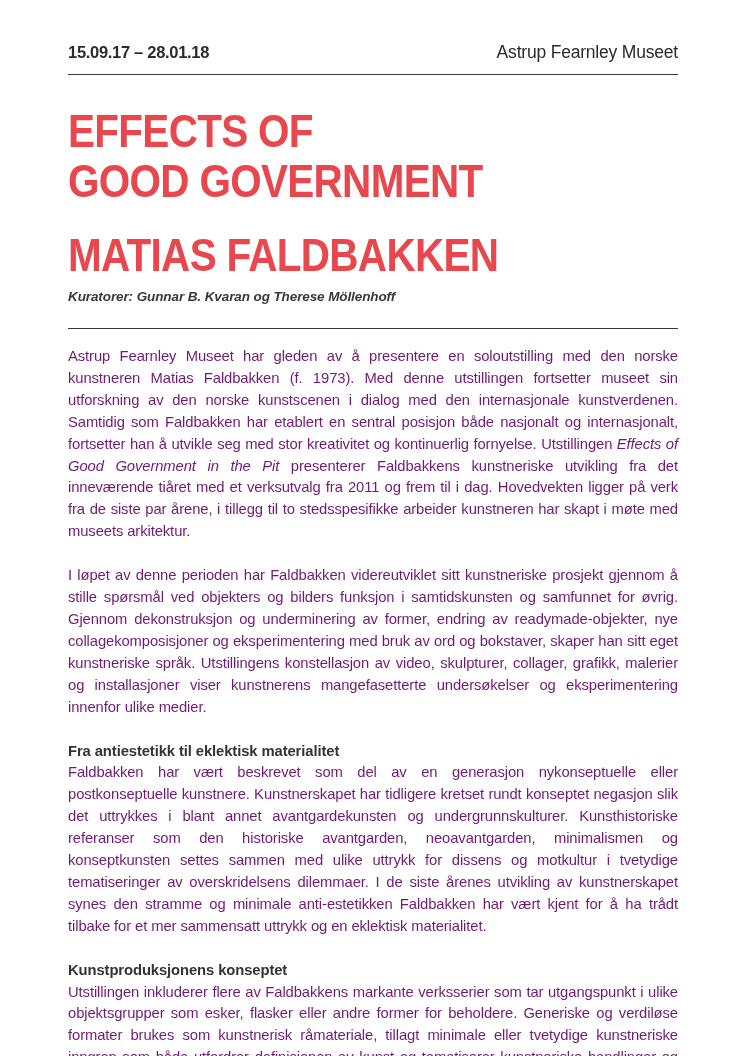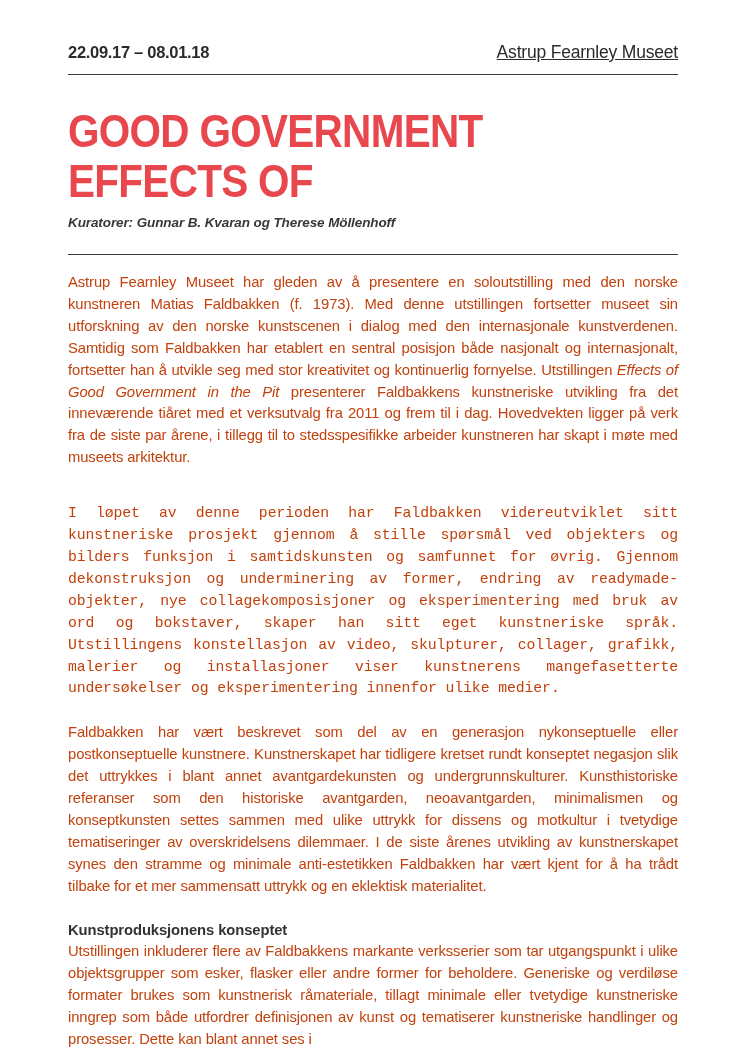--- a/index.html
+++ b/index.html
@@ -27,21 +27,20 @@
     font-size: 16.5px;
     font-weight: bold;
     letter-spacing: -0.3px;
     color: #2b2b2b;
   }
   .museum-name {
     font-size: 17.5px;
     font-weight: 400;
     letter-spacing: -0.2px;
     color: #2b2b2b;
-    text-decoration: underline;
   }
   .rule {
     border: none;
     border-top: 1.6px solid #3a3a3a;
     margin-top: 11px;
   }
   
   .title-block { margin-top: 31px; }
   .title-line {
     font-size: 46px;
@@ -75,62 +74,64 @@
     border: none;
     border-top: 1.6px solid #3a3a3a;
     margin-top: 24px;
   }
   
   .body-text { margin-top: 17px; }
   .para {
     font-size: 14.8px;
     line-height: 21.9px;
     text-align: justify;
-    color: #c2410c;
+    color: #701a75;
     letter-spacing: -0.1px;
   }
-  .para + .para { margin-top: 34px; font-family: Liberation Mono, monospace; }
+  .para + .para { margin-top: 22px; }
   .section { margin-top: 22px; }
   .section-heading {
     font-size: 14.8px;
     line-height: 21.9px;
     font-weight: bold;
     color: #333333;
     letter-spacing: -0.1px;
   }
   em.worktitle { font-style: italic; }
 </style>
 </head>
 <body>
 
 <div class="page">
   <div class="content">
 
     <div class="header-row">
-      <div class="dates">22.09.17 – 08.01.18</div>
+      <div class="dates">15.09.17 – 28.01.18</div>
       <div class="museum-name">Astrup Fearnley Museet</div>
     </div>
     <hr class="rule">
 
     <div class="title-block">
+      <div class="title-line"><span class="condense">EFFECTS OF</span></div>
       <div class="title-line"><span class="condense">GOOD GOVERNMENT</span></div>
-      <div class="title-line"><span class="condense">EFFECTS OF</span></div>
     </div>
 
+    <div class="artist-line"><span class="condense">MATIAS FALDBAKKEN</span></div>
 
     <div class="curators">Kuratorer: Gunnar B. Kvaran og Therese Möllenhoff</div>
 
     <hr class="rule2">
 
     <div class="body-text">
       <p class="para"><span>Astrup Fearnley Museet har gleden av å presentere en soloutstilling med den norske kunstneren Matias Faldbakken (f. 1973). Med denne utstillingen fortsetter museet sin utforskning av den norske kunstscenen i dialog med den internasjonale kunstverdenen. Samtidig som Faldbakken har etablert en sentral posisjon både nasjonalt og internasjonalt, fortsetter han å utvikle seg med stor kreativitet og kontinuerlig fornyelse. Utstillingen </span><em class="worktitle">Effects of Good Government in the Pit</em><span> presenterer Faldbakkens kunstneriske utvikling fra det inneværende tiåret med et verksutvalg fra 2011 og frem til i dag. Hovedvekten ligger på verk fra de siste par årene, i tillegg til to stedsspesifikke arbeider kunstneren har skapt i møte med museets arkitektur.</span></p>
 
       <p class="para">I løpet av denne perioden har Faldbakken videreutviklet sitt kunstneriske prosjekt gjennom å stille spørsmål ved objekters og bilders funksjon i samtidskunsten og samfunnet for øvrig. Gjennom dekonstruksjon og underminering av former, endring av readymade-objekter, nye collagekomposisjoner og eksperimentering med bruk av ord og bokstaver, skaper han sitt eget kunstneriske språk. Utstillingens konstellasjon av video, skulpturer, collager, grafikk, malerier og installasjoner viser kunstnerens mangefasetterte undersøkelser og eksperimentering innenfor ulike medier.</p>
 
       <div class="section">
+        <div class="section-heading">Fra antiestetikk til eklektisk materialitet</div>
         <p class="para">Faldbakken har vært beskrevet som del av en generasjon nykonseptuelle eller postkonseptuelle kunstnere. Kunstnerskapet har tidligere kretset rundt konseptet negasjon slik det uttrykkes i blant annet avantgardekunsten og undergrunnskulturer. Kunsthistoriske referanser som den historiske avantgarden, neoavantgarden, minimalismen og konseptkunsten settes sammen med ulike uttrykk for dissens og motkultur i tvetydige tematiseringer av overskridelsens dilemmaer. I de siste årenes utvikling av kunstnerskapet synes den stramme og minimale anti-estetikken Faldbakken har vært kjent for å ha trådt tilbake for et mer sammensatt uttrykk og en eklektisk materialitet.</p>
       </div>
 
       <div class="section">
         <div class="section-heading">Kunstproduksjonens konseptet</div>
         <p class="para"><span>Utstillingen inkluderer flere av Faldbakkens markante verksserier som tar utgangspunkt i ulike objektsgrupper som esker, flasker eller andre former for beholdere. Generiske og verdiløse formater brukes som kunstnerisk råmateriale, tillagt minimale eller tvetydige kunstneriske inngrep som både utfordrer definisjonen av kunst og tematiserer kunstneriske handlinger og prosesser. Dette kan blant annet ses i </span></p>
       </div>
     </div>
 
   </div>

